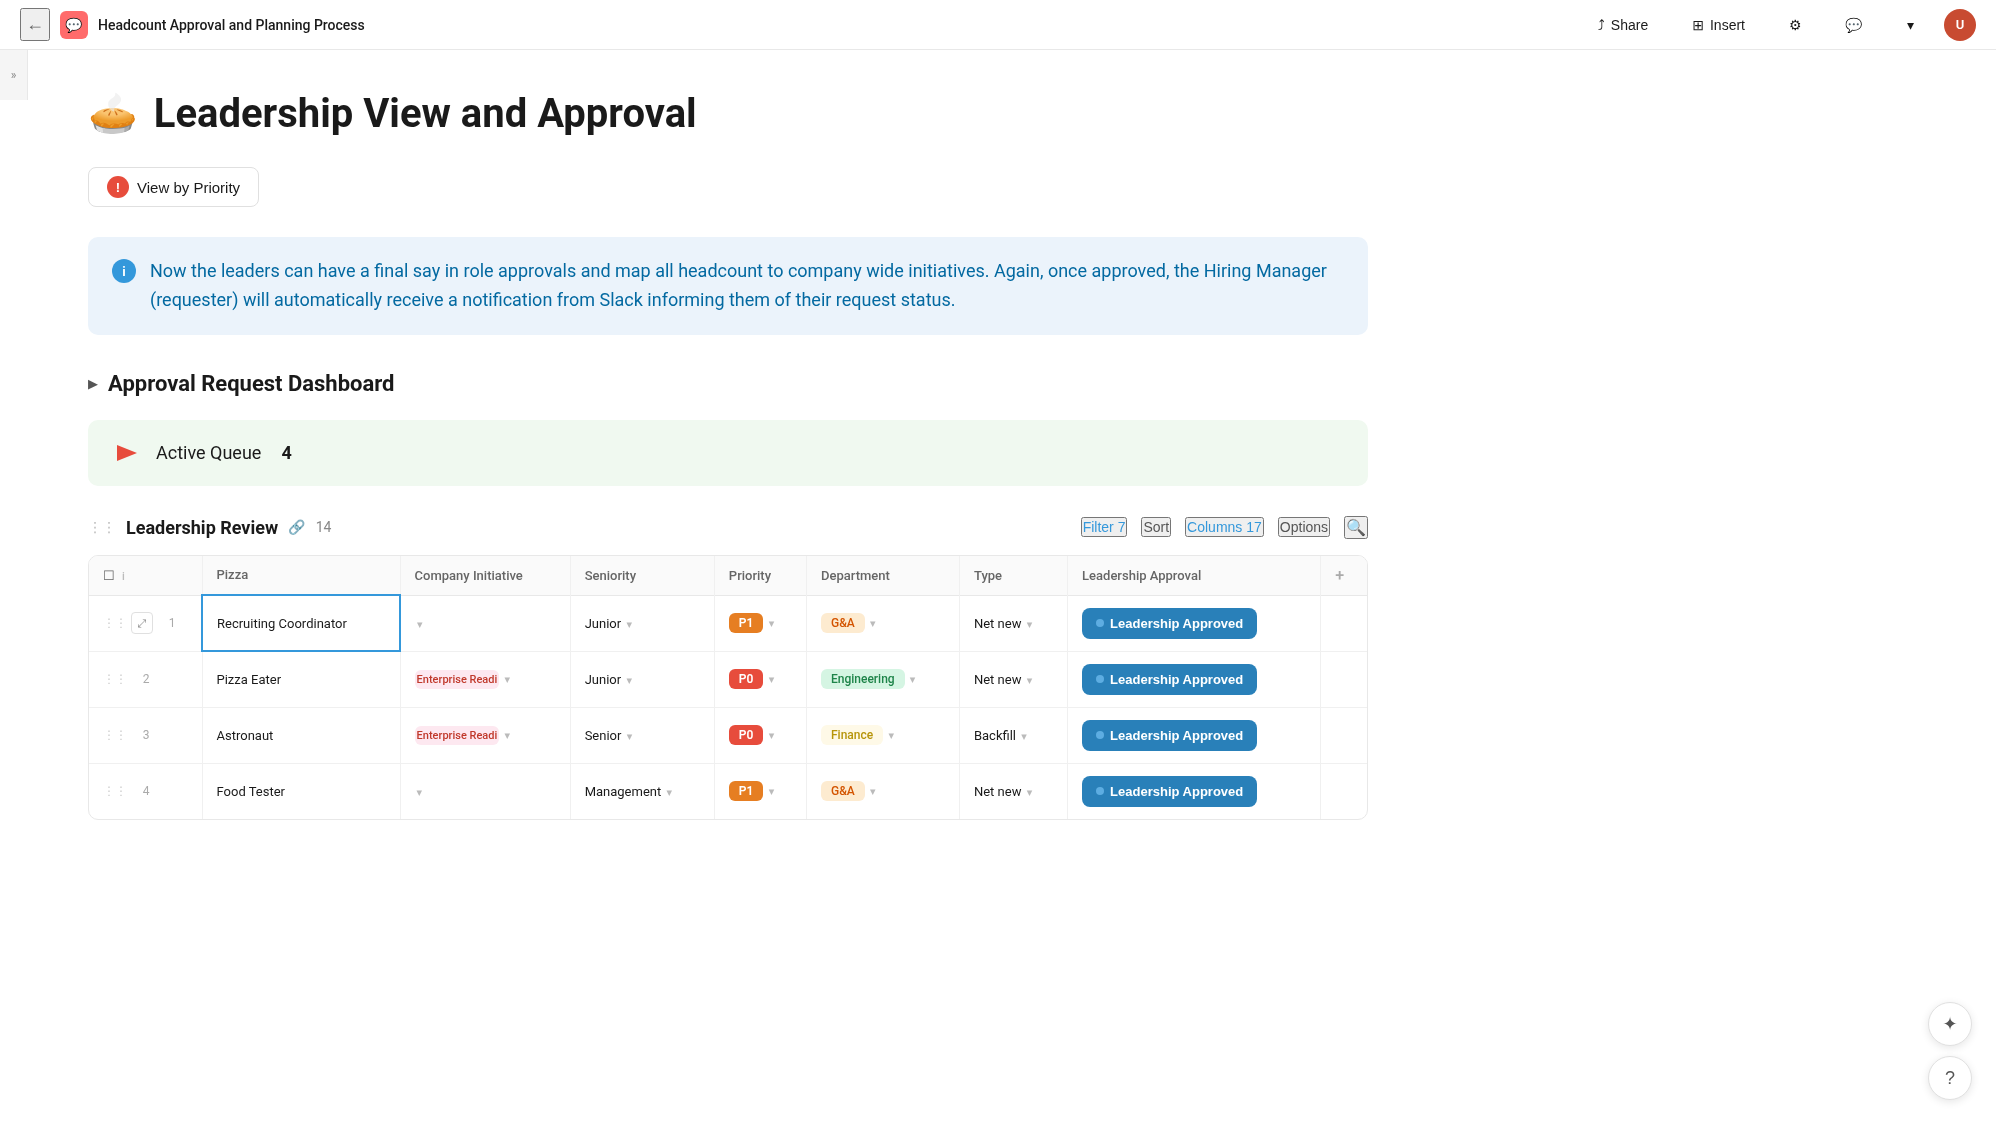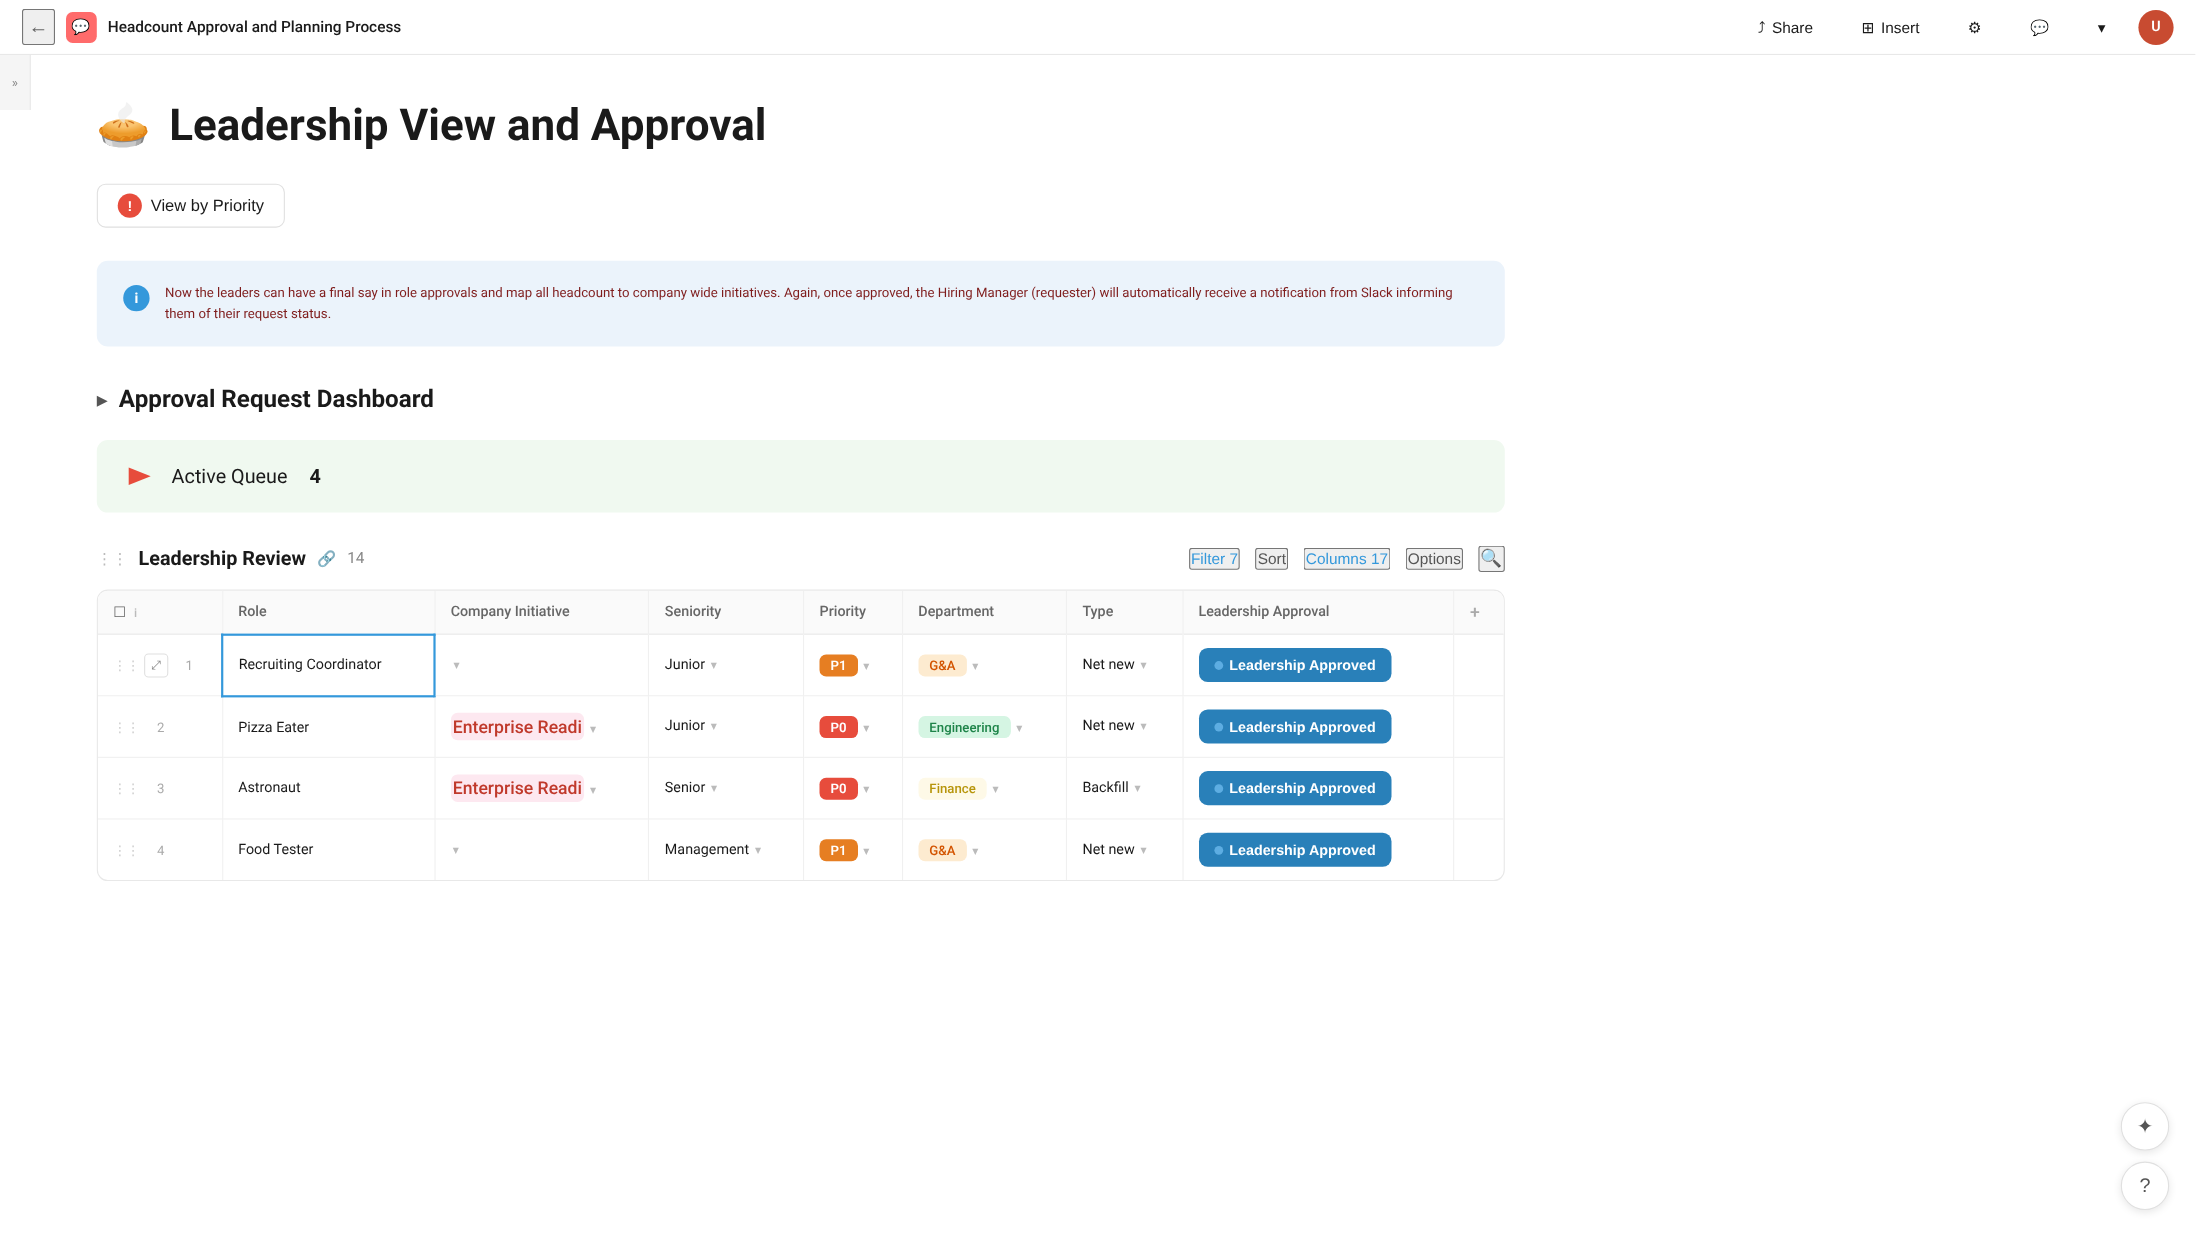--- a/index.html
+++ b/index.html
@@ -149,23 +149,23 @@
       display: flex;
       align-items: center;
       justify-content: center;
       color: white;
       font-size: 13px;
       font-weight: 700;
       flex-shrink: 0;
       margin-top: 2px;
     }
     .info-text {
-      font-size: 12px;
+      font-size: 18px;
       line-height: 1.6;
-      color: #7f1d1d;
+      color: #0369a1;
     }
     .section-title-row {
       display: flex;
       align-items: center;
       gap: 10px;
       margin-bottom: 24px;
     }
     .section-toggle {
       cursor: pointer;
       font-size: 13px;
@@ -312,21 +312,21 @@
       align-items: center;
       justify-content: center;
       cursor: pointer;
       font-size: 11px;
       color: #888;
     }
     .tag-badge {
       display: inline-block;
       padding: 3px 2px;
       border-radius: 6px;
-      font-size: 16px;
+      font-size: 11px;
       font-weight: 500;
     }
     .tag-enterprise {
       background: #fde8f0;
       color: #c0392b;
     }
     .tag-p0 {
       background: #e74c3c;
       color: white;
       padding: 3px 10px;
@@ -536,21 +536,21 @@
     
     <div class="table-wrapper">
       <table>
         <thead>
           <tr>
             <th class="checkbox-col">
               <span>☐</span>
               <span style="margin-left:4px; font-size:11px; color:#bbb;">i</span>
             </th>
             <th>
-              <span>Role</span>
+              <span>Pizza</span>
             </th>
             <th>
               <span>Company Initiative</span>
             </th>
             <th>
               <span>Seniority</span>
             </th>
             <th>
               <span>Priority</span>
             </th>

